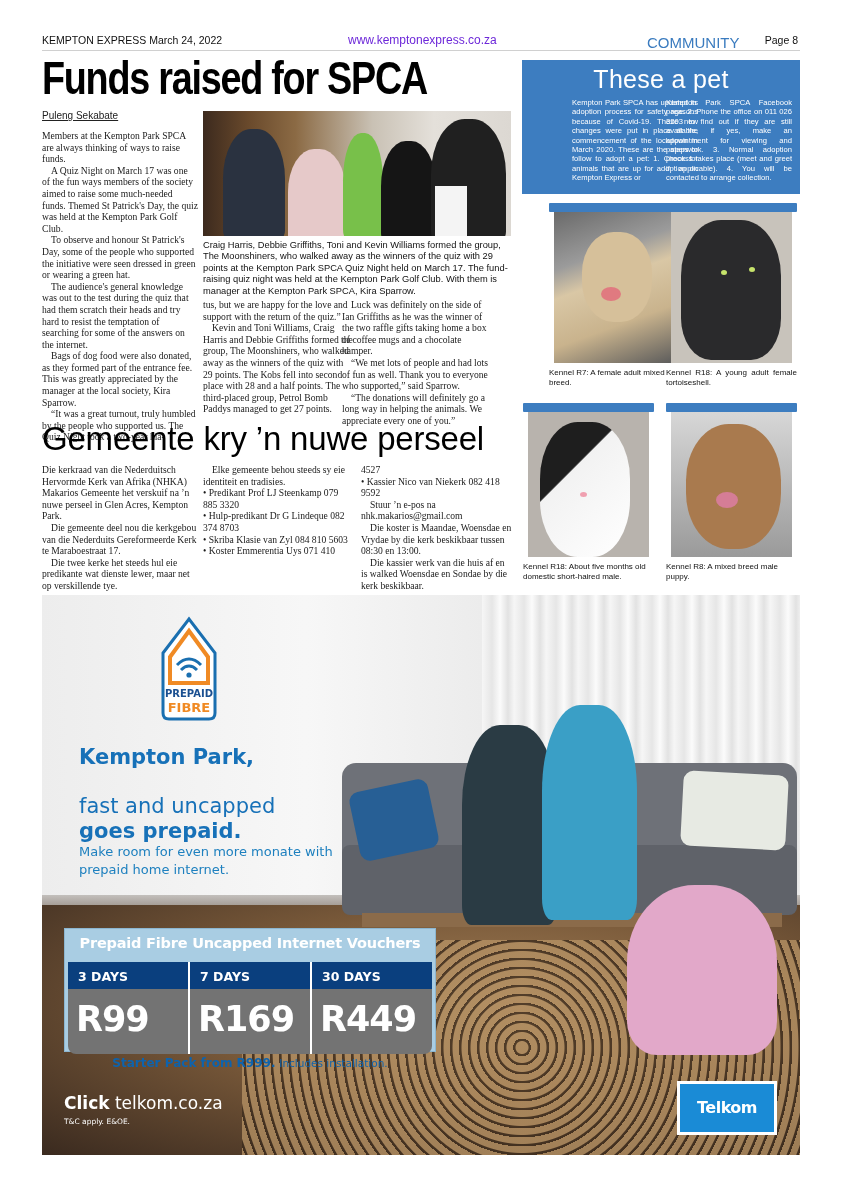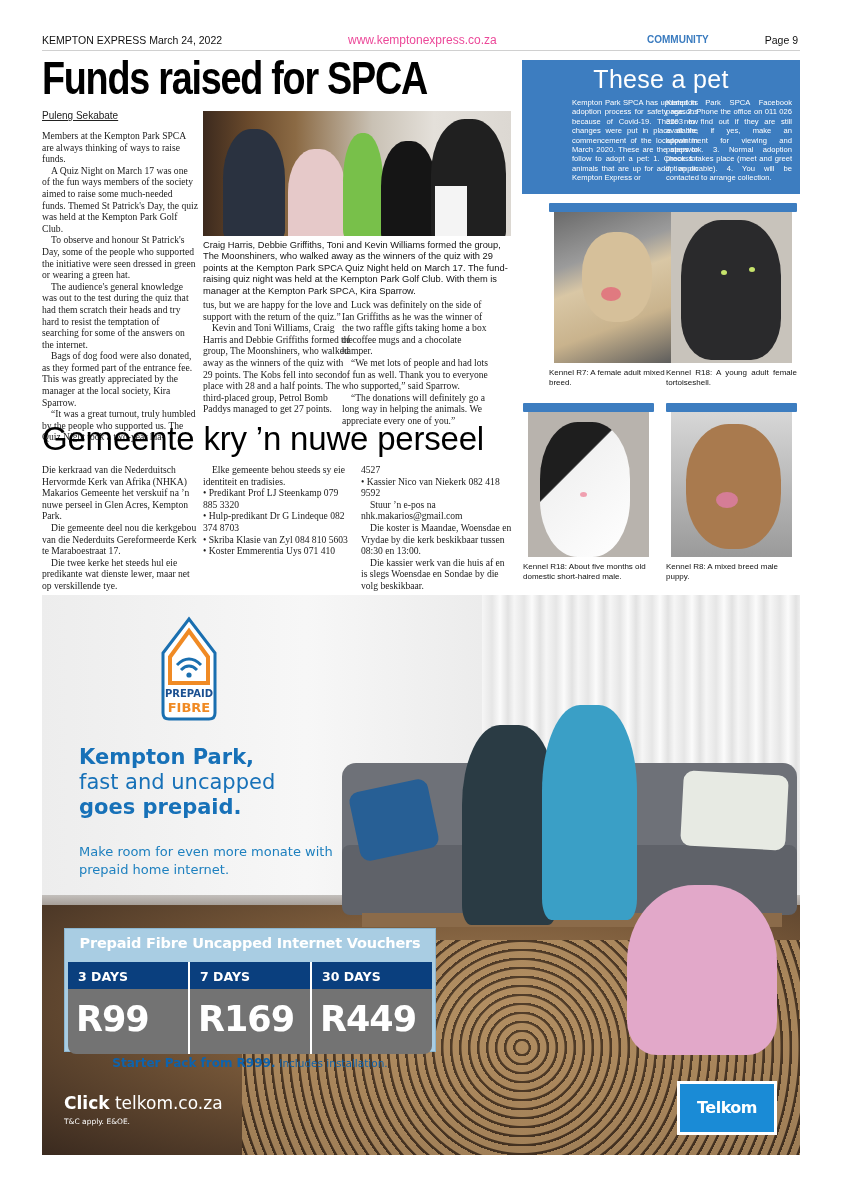--- a/index.html
+++ b/index.html
@@ -2,22 +2,22 @@
 <html><head>
 <meta charset="utf-8">
 <style>
   * { box-sizing: border-box; margin: 0; padding: 0; }
   html, body { width: 842px; height: 1191px; background: #ffffff; overflow: hidden; }
   body { position: relative; font-family: "Liberation Serif", serif; color: #1a1a1a; }
 
   
   .masthead { position: absolute; left: 42px; top: 31px; width: 758px; height: 20px; border-bottom: 1px solid #d0d0d0; font-family: "Liberation Sans", sans-serif; }
   .mh-left { position: absolute; left: 0; top: 3px; font-size: 10.5px; color: #111; }
-  .mh-url { position: absolute; left: 306px; top: 2px; font-size: 12px; color: #ec4899; }
-  .mh-section { position: absolute; left: 605px; top: 3px; font-size: 10px; font-weight: bold; color: #3a7bbf; }
+  .mh-url { position: absolute; left: 306px; top: 2px; font-size: 12px; color: #6d28d9; }
+  .mh-section { position: absolute; left: 605px; top: 3px; font-size: 15px; font-weight: normal; color: #3a7bbf; }
   .mh-page { position: absolute; right: 2px; top: 3px; font-size: 10.5px; color: #111; }
 
   
   .headline { position: absolute; left: 42px; top: 54px; font-family: "Liberation Sans", sans-serif; font-weight: bold; font-size: 46px; line-height: 48px; letter-spacing: -1.5px; transform: scaleX(0.82); transform-origin: left top; color: #000; white-space: nowrap; }
   .byline { position: absolute; left: 42px; top: 110px; font-family: "Liberation Sans", sans-serif; font-size: 10px; text-decoration: underline; color: #222; }
 
   .col { position: absolute; font-size: 9.6px; line-height: 11.6px; text-align: left; color: #1a1a1a; }
   .col p { text-indent: 0; }
   .col p + p { text-indent: 9px; }
 
@@ -51,21 +51,21 @@
     background: repeating-radial-gradient(circle at 50% 50%, #b89466 0px, #b89466 6px, #3a2a1c 7px, #3a2a1c 9px); opacity: 0.75; }
   .sofa-back { position: absolute; left: 300px; top: 168px; width: 455px; height: 110px; background: #6e7178; border-radius: 14px 14px 4px 4px; }
   .sofa-seat { position: absolute; left: 300px; top: 250px; width: 455px; height: 70px; background: #5f6269; border-radius: 8px; }
   .sofa-base { position: absolute; left: 320px; top: 318px; width: 420px; height: 14px; background: #8b6b4a; }
   .pillow { position: absolute; border-radius: 10px; }
   .person { position: absolute; }
 
   .logo { position: absolute; left: 115px; top: 18px; width: 64px; height: 110px; }
   .ad-h1 { position: absolute; left: 37px; top: 150px; font-family: "DejaVu Sans", sans-serif; color: #1771b8; font-size: 21px; line-height: 25px; }
   .ad-h1 .b { font-weight: bold; display: block; }
-  .ad-h1 .n { display: block; font-weight: normal; }
+  .ad-h1 .n { display: block; font-weight: normal; margin-top: 24px; }
   .ad-sub { position: absolute; left: 37px; top: 248px; font-family: "DejaVu Sans", sans-serif; color: #1e80bf; font-size: 13px; line-height: 18px; width: 300px; }
 
   .voucher { position: absolute; left: 22px; top: 333px; width: 372px; height: 124px; background: #a9cde3; border-radius: 0; border: 1px solid #8cb6d0; }
   .voucher .vt { position: absolute; left: 0; top: 6px; width: 100%; text-align: center; color: #fff; font-family: "DejaVu Sans", sans-serif; font-weight: bold; font-size: 14.5px; letter-spacing: -0.2px; }
   .voucher .grid { position: absolute; left: 3px; top: 33px; width: 364px; height: 92px; background: #737373; border-radius: 0 0 8px 8px; display: flex; overflow: hidden; }
   .voucher .cell { flex: 1; position: relative; border-right: 2px solid #ffffff; }
   .voucher .cell:last-child { border-right: none; }
   .voucher .days { height: 27px; background: #0a3f7e; color: #fff; font-family: "DejaVu Sans", sans-serif; font-weight: bold; font-size: 12.5px; padding: 7px 0 0 10px; }
   .voucher .price { color: #fff; font-family: "DejaVu Sans", sans-serif; font-weight: bold; font-size: 35px; line-height: 60px; padding-left: 8px; letter-spacing: -1px; }
   .voucher .starter { position: absolute; left: 0; top: 127px; width: 100%; text-align: center; font-family: "DejaVu Sans", sans-serif; font-size: 12px; color: #0e63ad; }
@@ -77,21 +77,21 @@
   .tc { position: absolute; left: 22px; top: 522px; font-family: "DejaVu Sans", sans-serif; color: #fff; font-size: 7.5px; }
   .telkom { position: absolute; left: 635px; top: 486px; width: 100px; height: 54px; background: #1a8bd6; border: 3px solid #fff; color: #fff; font-family: "DejaVu Sans", sans-serif; font-weight: bold; font-size: 16px; text-align: center; line-height: 48px; letter-spacing: -0.5px; }
 </style>
 </head>
 <body>
 
 <div class="masthead">
   <span class="mh-left">KEMPTON EXPRESS March 24, 2022</span>
   <span class="mh-url">www.kemptonexpress.co.za</span>
   <span class="mh-section">COMMUNITY</span>
-  <span class="mh-page">Page 9</span>
+  <span class="mh-page">Page 8</span>
 </div>
 
 <div class="headline">Funds raised for SPCA</div>
 <div class="byline">Puleng Sekabate</div>
 
 <div class="col" style="left:42px; top:130px; width:156px;">
   <p>Members at the Kempton Park SPCA are always thinking of ways to raise funds.</p>
   <p>A Quiz Night on March 17 was one of the fun ways members of the society aimed to raise some much-needed funds. Themed St Patrick's Day, the quiz was held at the Kempton Park Golf Club.</p>
   <p>To observe and honour St Patrick's Day, some of the people who supported the initiative were seen dressed in green or wearing a green hat.</p>
   <p>The audience's general knowledge was out to the test during the quiz that had them scratch their heads and try hard to resist the temptation of searching for some of the answers on the internet.</p>
@@ -171,21 +171,21 @@
   <div>• Predikant Prof LJ Steenkamp 079 885 3320</div>
   <div>• Hulp-predikant Dr G Lindeque 082 374 8703</div>
   <div>• Skriba Klasie van Zyl 084 810 5603</div>
   <div>• Koster Emmerentia Uys 071 410</div>
 </div>
 <div class="col" style="left:361px; top:464px; width:152px;">
   <div>4527</div>
   <div>• Kassier Nico van Niekerk 082 418 9592</div>
   <p style="text-indent:9px">Stuur ’n e-pos na nhk.makarios@gmail.com</p>
   <p>Die koster is Maandae, Woensdae en Vrydae by die kerk beskikbaar tussen 08:30 en 13:00.</p>
-  <p>Die kassier werk van die huis af en is slegs Woensdae en Sondae by die volg beskikbaar.</p>
+  <p>Die kassier werk van die huis af en is walked Woensdae en Sondae by die kerk beskikbaar.</p>
 </div>
 
 <div class="ad">
   <div class="wall"></div>
   <div class="curtain"></div>
   <div class="floor"></div>
   <div class="rug"></div>
   <div class="sofa-back"></div>
   <div class="sofa-seat"></div>
   <div class="sofa-base"></div>

